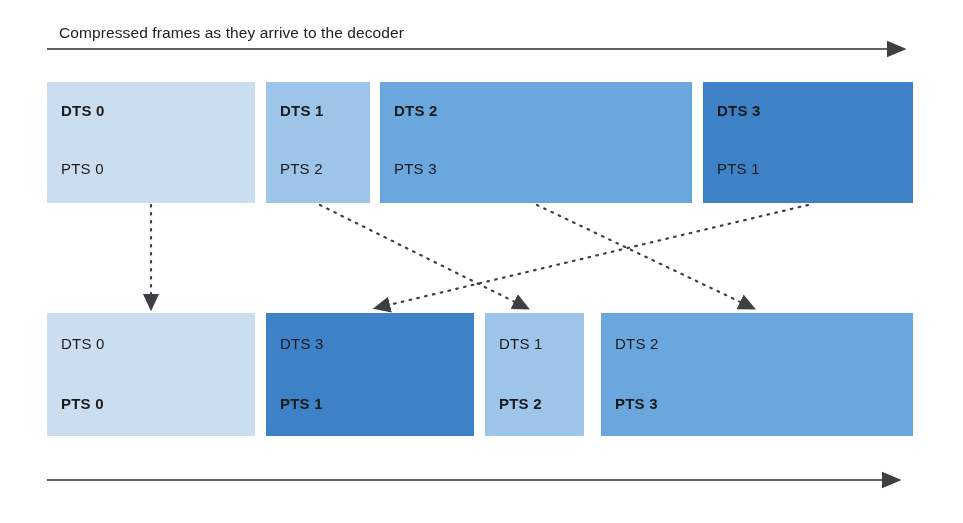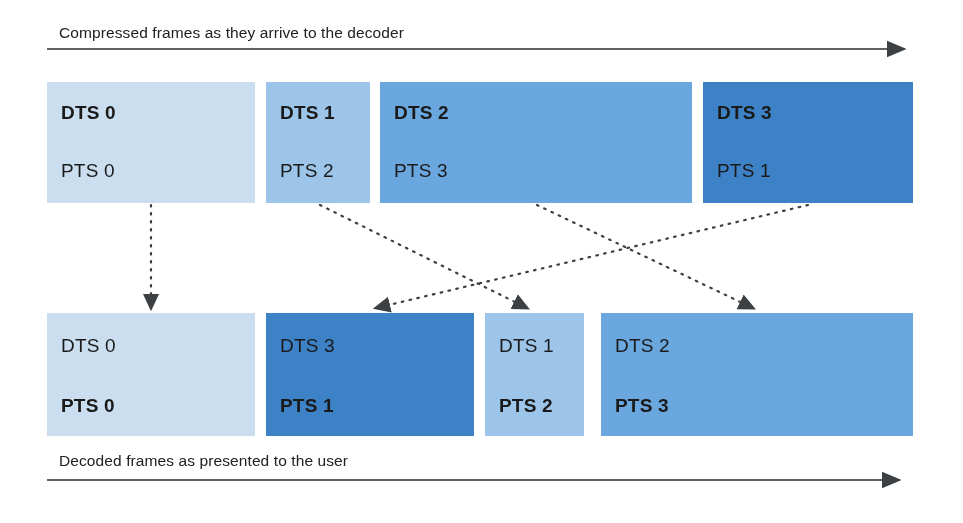--- a/index.html
+++ b/index.html
@@ -38,42 +38,41 @@
 
   
   .frame {
     position: absolute;
     box-sizing: border-box;
   }
   .frame .dts,
   .frame .pts {
     position: absolute;
     left: 14px;
-    font-size: 19px;
+    font-size: 15px;
     color: #1a1a1a;
     white-space: nowrap;
     letter-spacing: 0.2px;
   }
   .frame .dts { top: 20px; }
   .frame .pts { top: 78px; }
   .frame.strong-dts .dts { font-weight: bold; }
   .frame.strong-pts .pts { font-weight: bold; }
 
   
   .row-bottom .dts { top: 22px; }
   .row-bottom .pts { top: 82px; }
 </style>
 </head>
 <body>
 
 <div id="stage">
 
   <div class="caption" id="caption-top">Compressed frames as they arrive to the decoder</div>
 
-  <div class="caption" id="caption-bottom">Decoded frames as presented to the user</div>
 
   <svg id="axes" viewBox="0 0 963 523">
     <defs>
       <marker id="axis-head" markerWidth="9" markerHeight="9" refX="7.5" refY="4.5" orient="auto">
         <path d="M0,0.6 L9,4.5 L0,8.4 Z" fill="#3c4043"></path>
       </marker>
       <marker id="dot-head" markerWidth="8" markerHeight="8" refX="6.5" refY="4" orient="auto">
         <path d="M0,0.3 L8,4 L0,7.7 Z" fill="#3c4043"></path>
       </marker>
     </defs>

